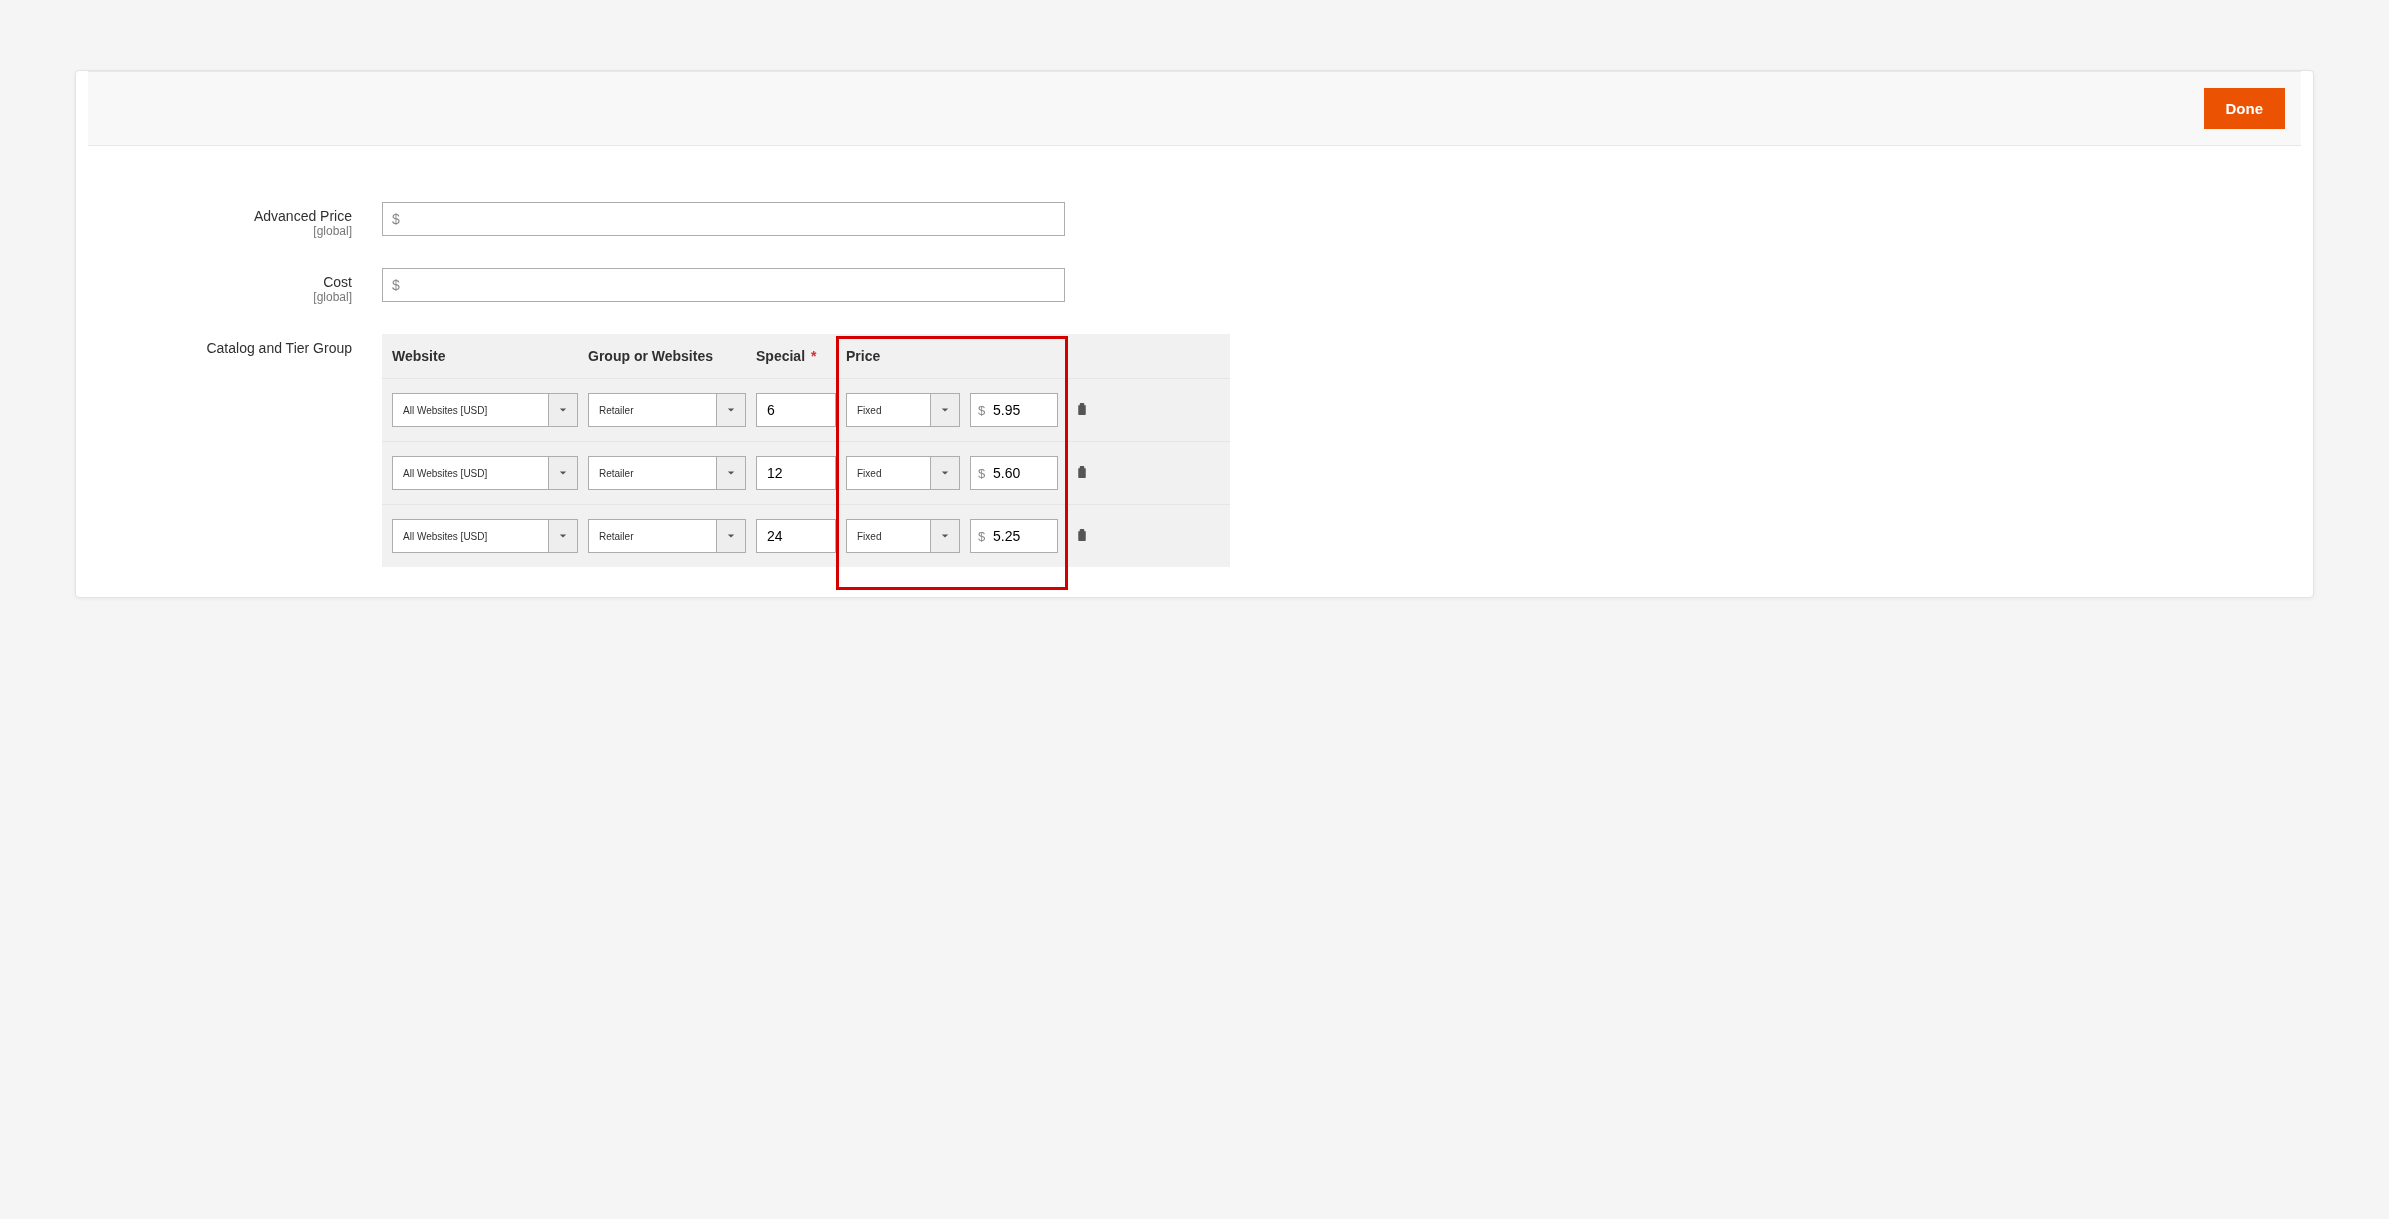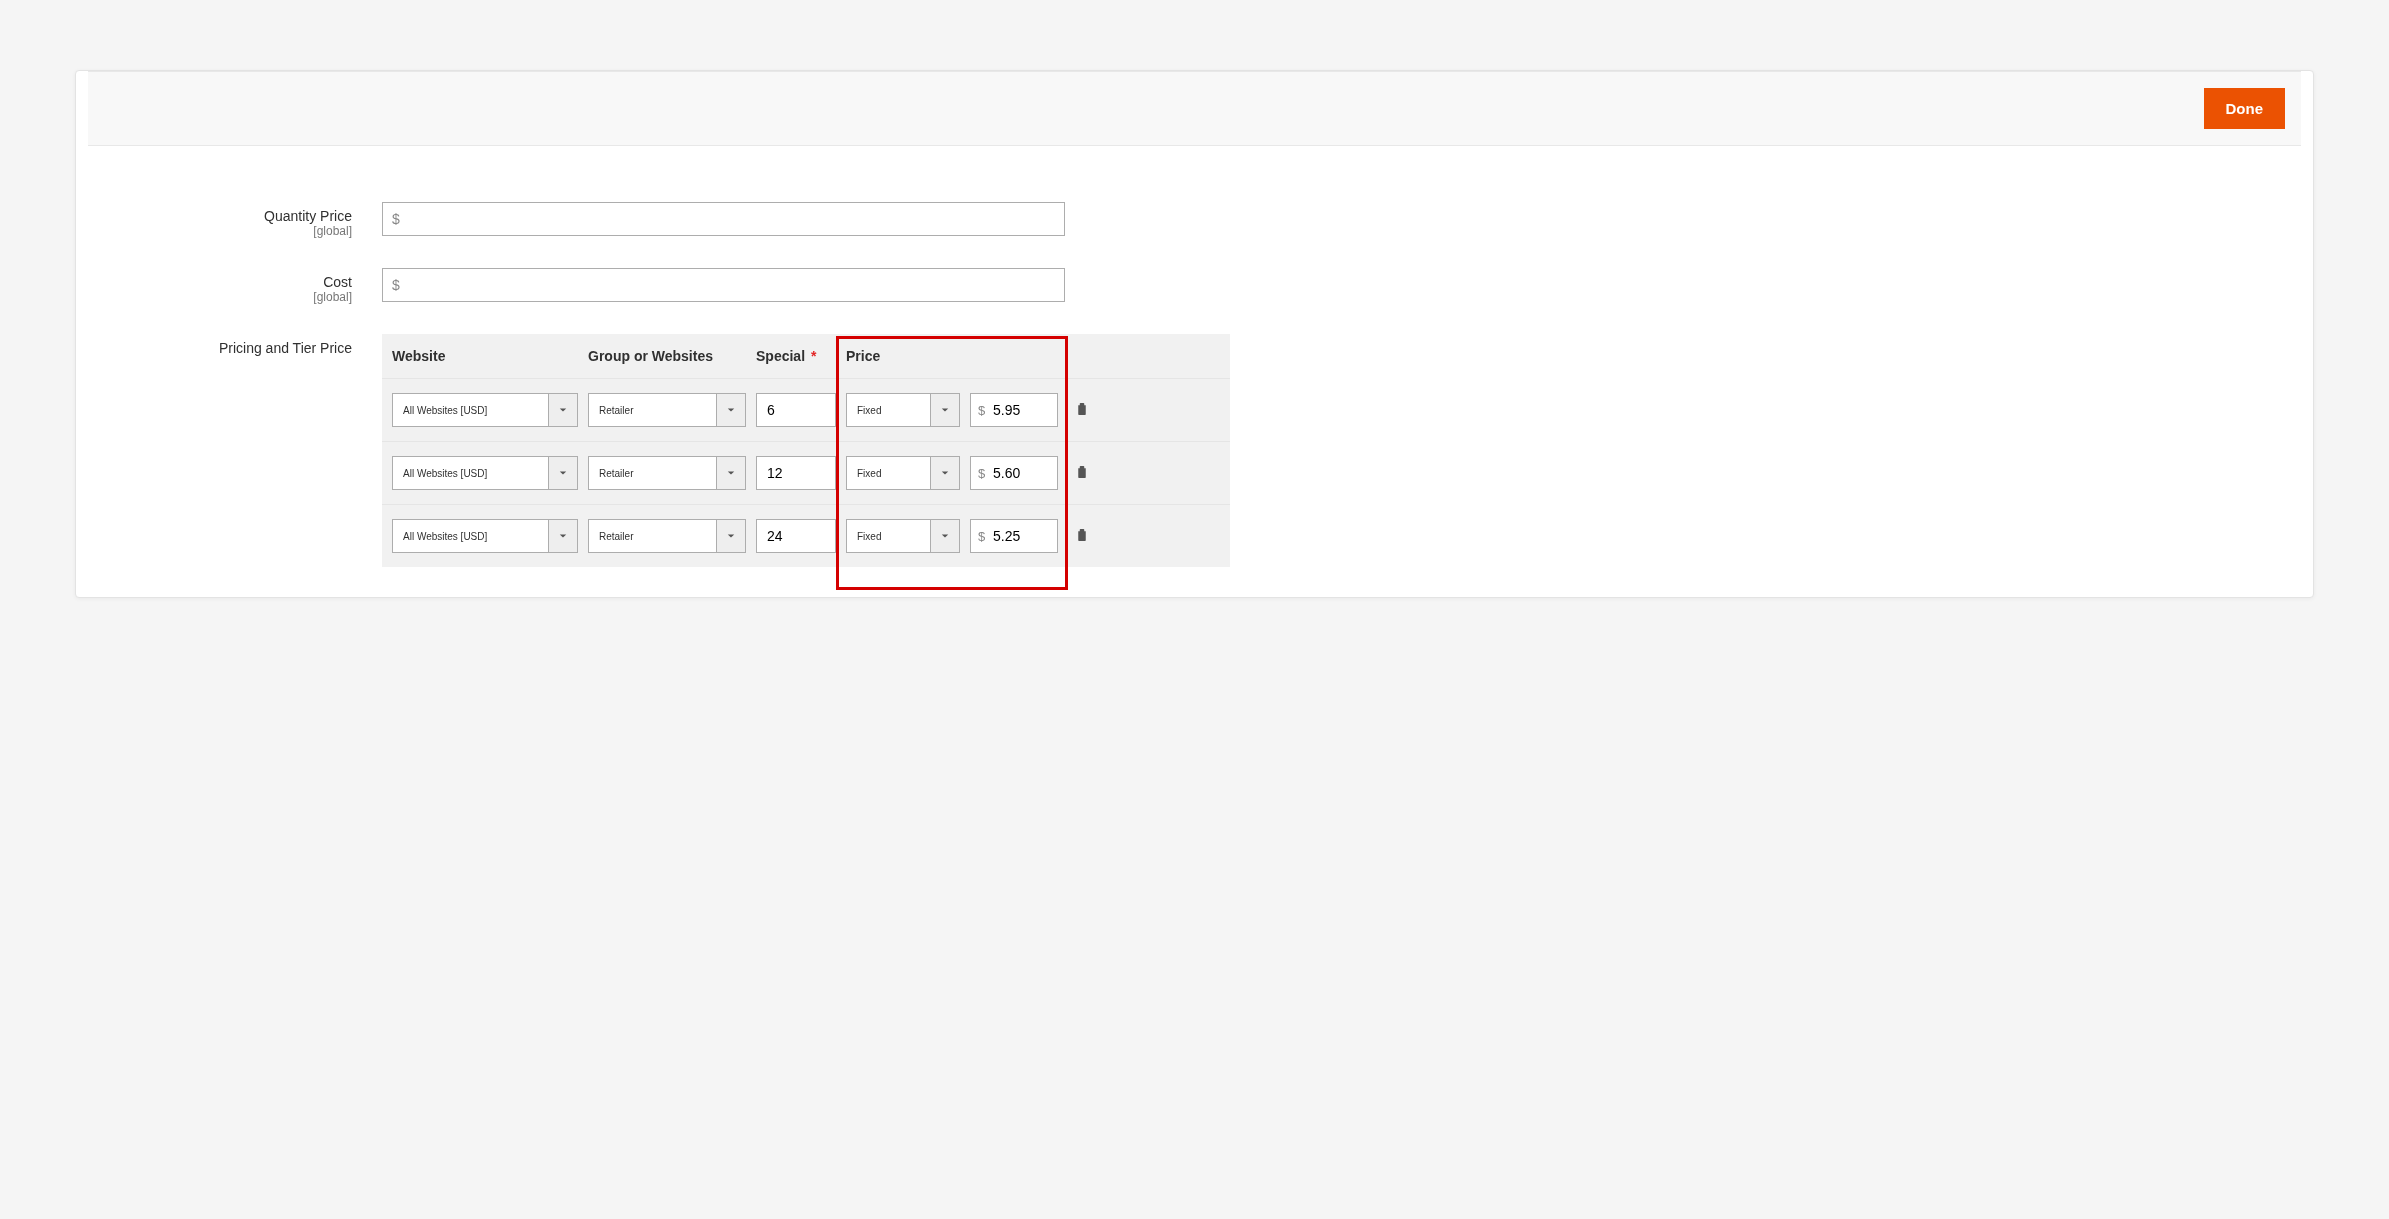--- a/index.html
+++ b/index.html
@@ -192,21 +192,21 @@
 
 
   <div class="action-bar">
     <button class="btn-primary">Done</button>
   </div>
 
   <div class="form-body">
 
     <div class="form-row">
       <div class="form-label-col">
-        <span class="form-label">Quantity Price</span>
+        <span class="form-label">Advanced Price</span>
         <span class="form-label-sub">[global]</span>
       </div>
       <div class="form-field-col">
         <div class="text-input-wrap">
           <span class="text-input-prefix">$</span>
           <input class="text-input" value="" style="">
         </div>
       </div>
     </div>
 
@@ -218,21 +218,21 @@
       <div class="form-field-col">
         <div class="text-input-wrap">
           <span class="text-input-prefix">$</span>
           <input class="text-input" value="" style="">
         </div>
       </div>
     </div>
 
     <div class="form-row">
       <div class="form-label-col">
-        <span class="form-label">Pricing and Tier Price</span>
+        <span class="form-label">Catalog and Tier Group</span>
       </div>
       <div class="form-field-col tier-table-wrap">
 
         <div class="tier-table">
 
           <div class="tier-head">
             <div class="col-website">Website</div>
             <div class="col-group">Group or Websites</div>
             <div class="col-qty">
               <span>Special</span>

